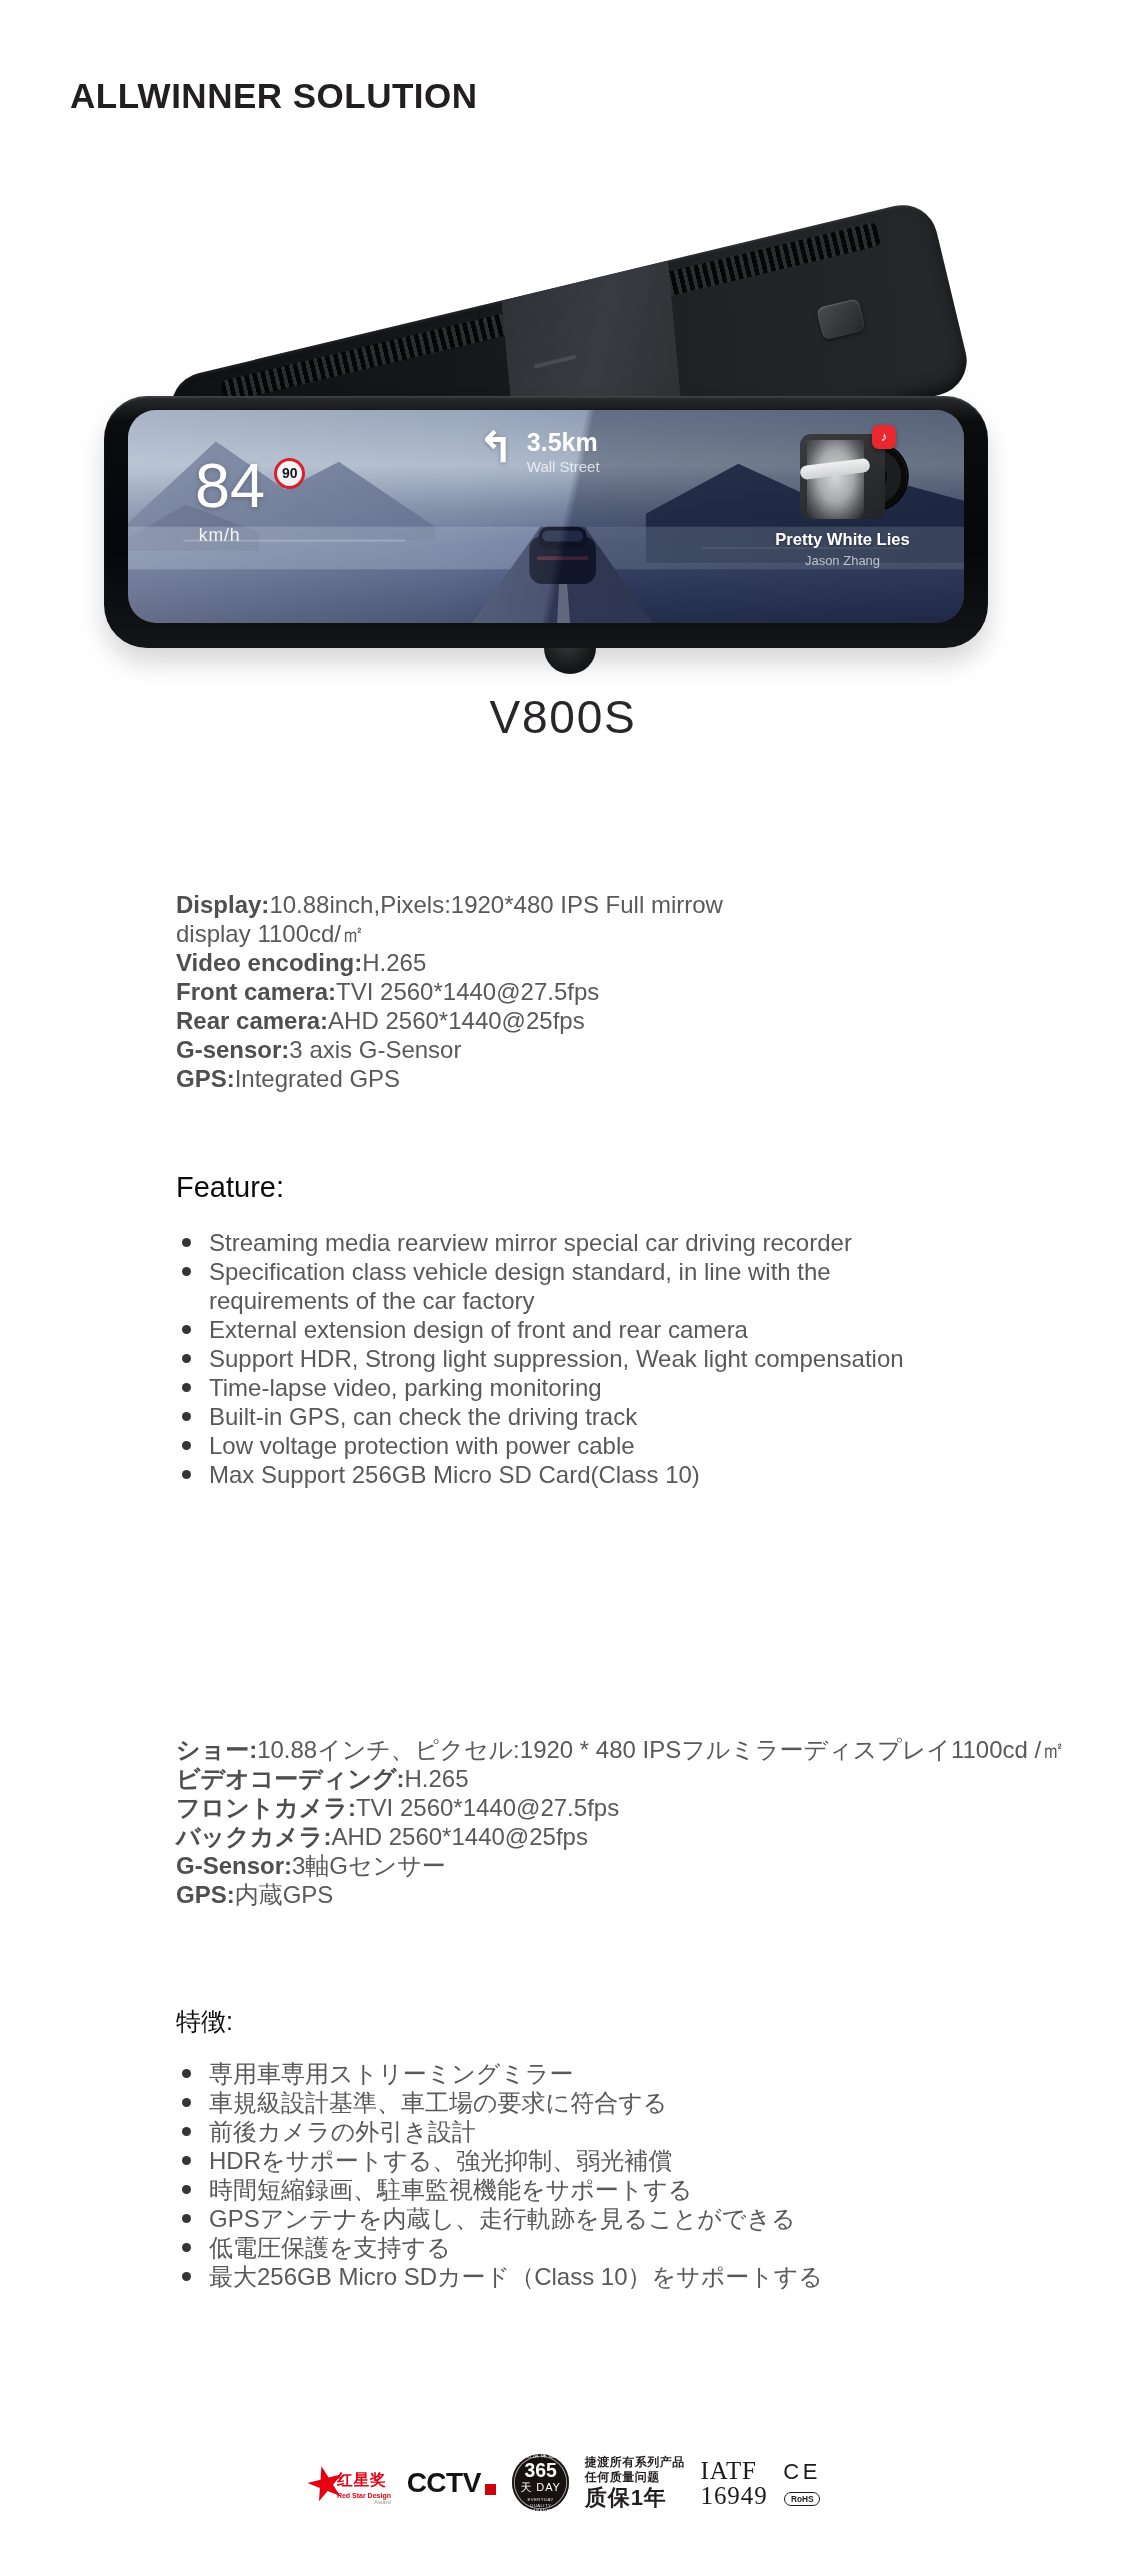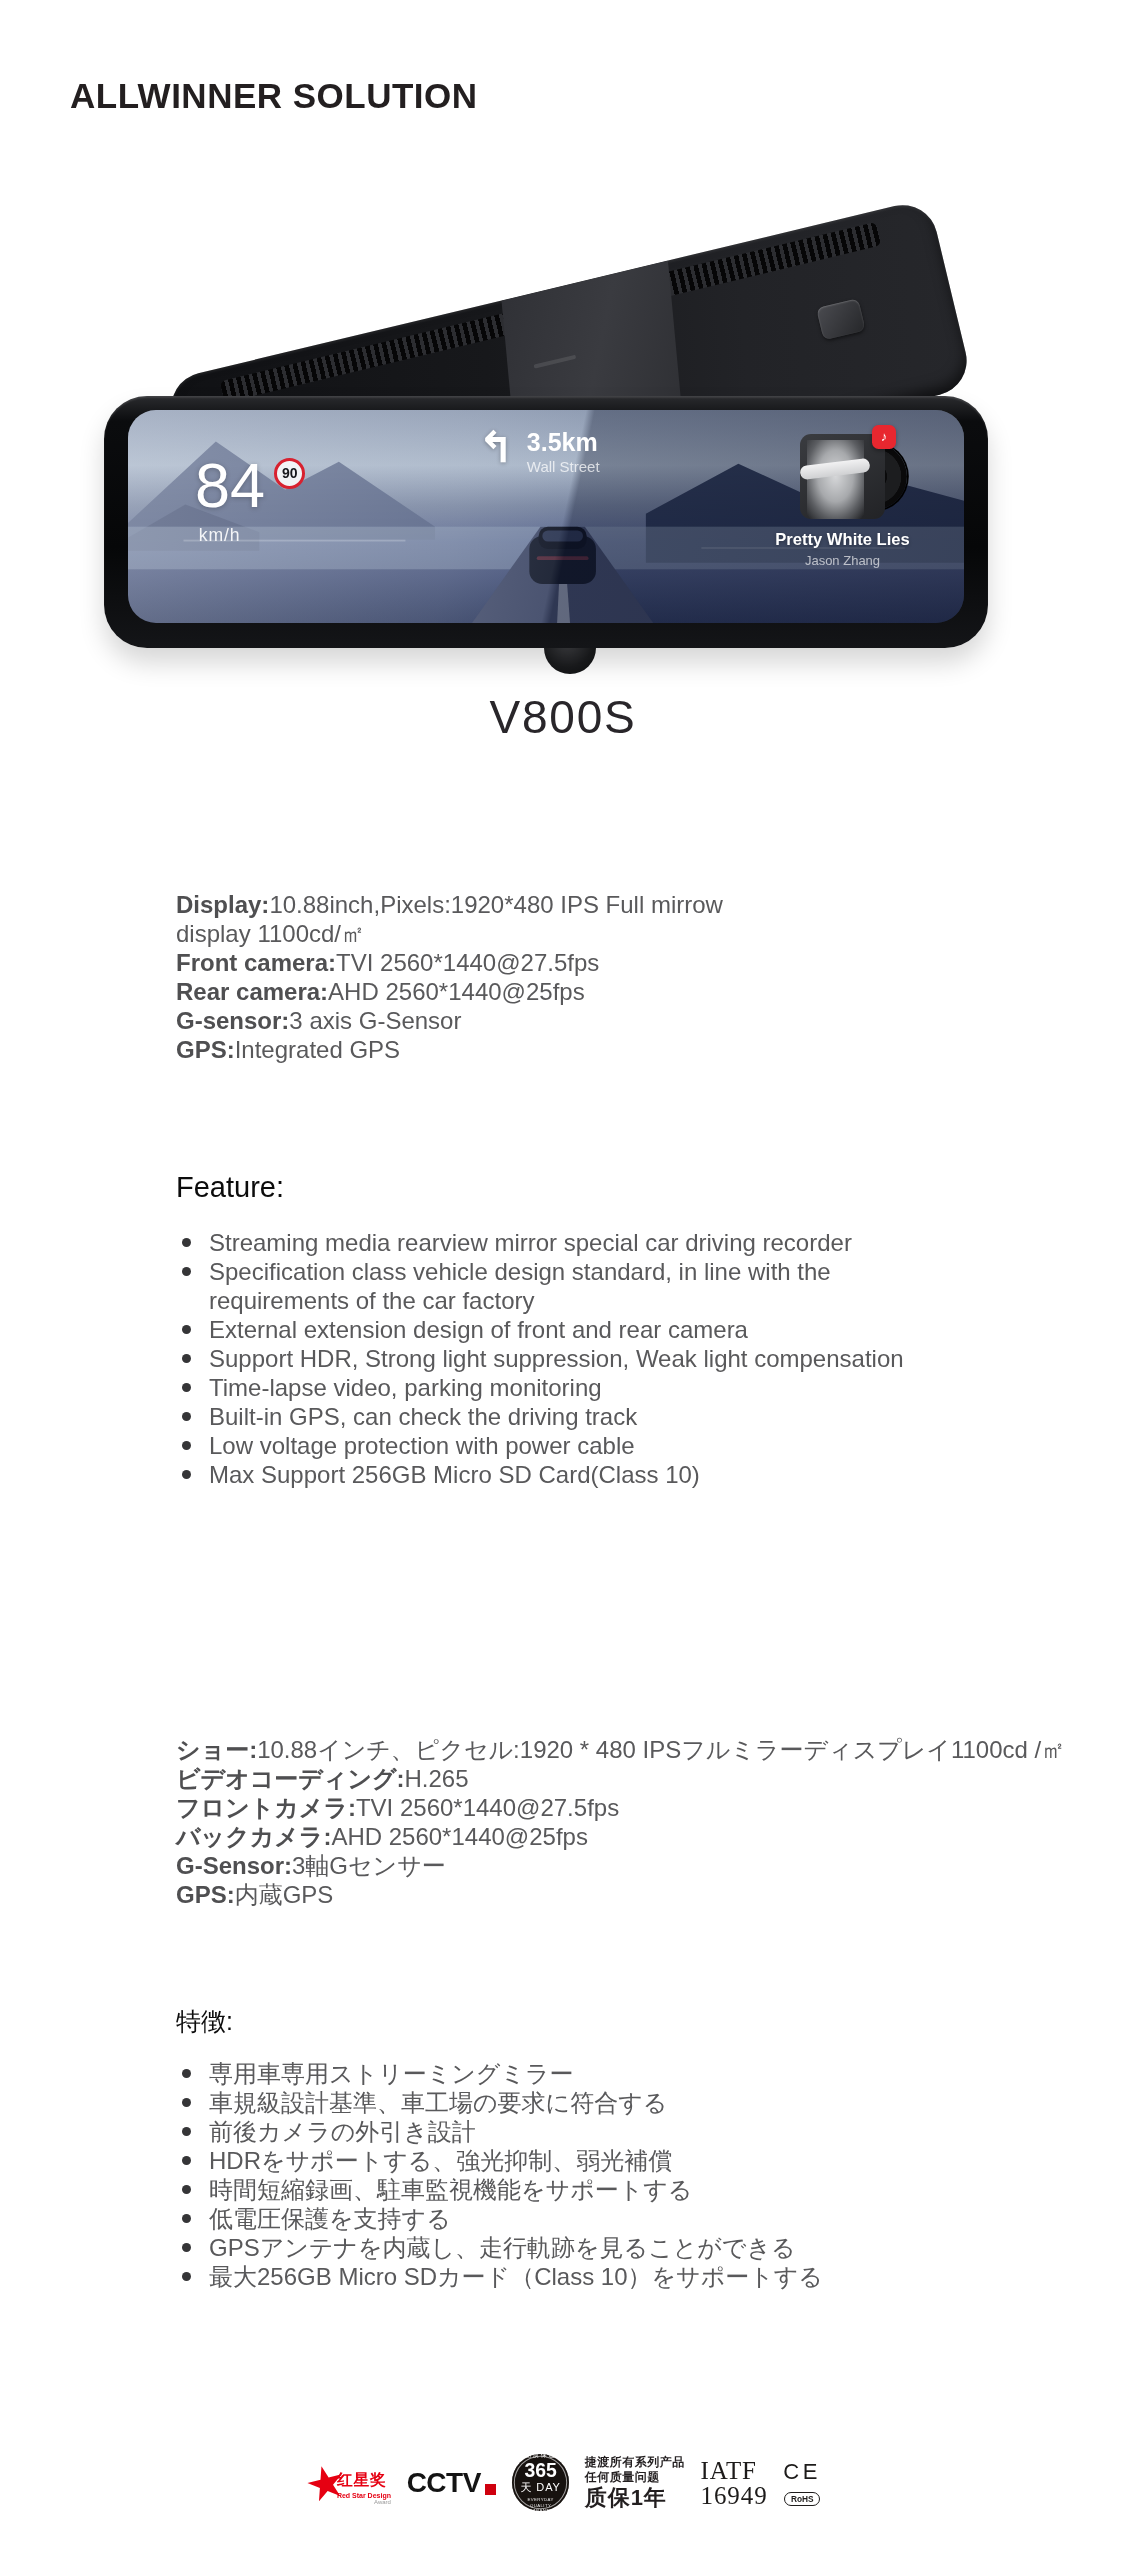--- a/index.html
+++ b/index.html
@@ -195,20 +195,21 @@
         </div>
       </div>
     </div>
   </div>
 
   <div class="product-name">V800S</div>
 
   <div class="specs specs-en">
     <div class="spec-row"><b>Display:</b><span>10.88inch,Pixels:1920*480 IPS Full mirrow</span></div>
     <div class="spec-row"><b></b><span>display 1100cd/㎡</span></div>
+    <div class="spec-row"><b>Video encoding:</b><span>H.265</span></div>
     <div class="spec-row"><b>Front camera:</b><span>TVI 2560*1440@27.5fps</span></div>
     <div class="spec-row"><b>Rear camera:</b><span>AHD 2560*1440@25fps</span></div>
     <div class="spec-row"><b>G-sensor:</b><span>3 axis G-Sensor</span></div>
     <div class="spec-row"><b>GPS:</b><span>Integrated GPS</span></div>
   </div>
 
   <div class="section-heading heading-en">Feature:</div>
   <ul class="bullets bullets-en">
     <li>Streaming media rearview mirror special car driving recorder</li>
     <li>Specification class vehicle design standard, in line with the requirements of the car factory</li>
@@ -229,22 +230,22 @@
     <div class="spec-row"><b>GPS:</b><span>内蔵GPS</span></div>
   </div>
 
   <div class="section-heading heading-jp">特徴:</div>
   <ul class="bullets bullets-jp">
     <li>専用車専用ストリーミングミラー</li>
     <li>車規級設計基準、車工場の要求に符合する</li>
     <li>前後カメラの外引き設計</li>
     <li>HDRをサポートする、強光抑制、弱光補償</li>
     <li>時間短縮録画、駐車監視機能をサポートする</li>
+    <li>GPSアンテナを内蔵し、走行軌跡を見ることができる</li>
     <li>低電圧保護を支持する</li>
-    <li>GPSアンテナを内蔵し、走行軌跡を見ることができる</li>
     <li>最大256GB Micro SDカード（Class 10）をサポートする</li>
   </ul>
 
   <div class="footer">
     <div class="logo-redstar">
       <span class="star-glyph">★</span>
       <span class="redstar-texts">
         <div class="redstar-cn">红星奖</div>
         <div class="redstar-en">Red Star Design</div>
         <div class="redstar-award">Award</div>

